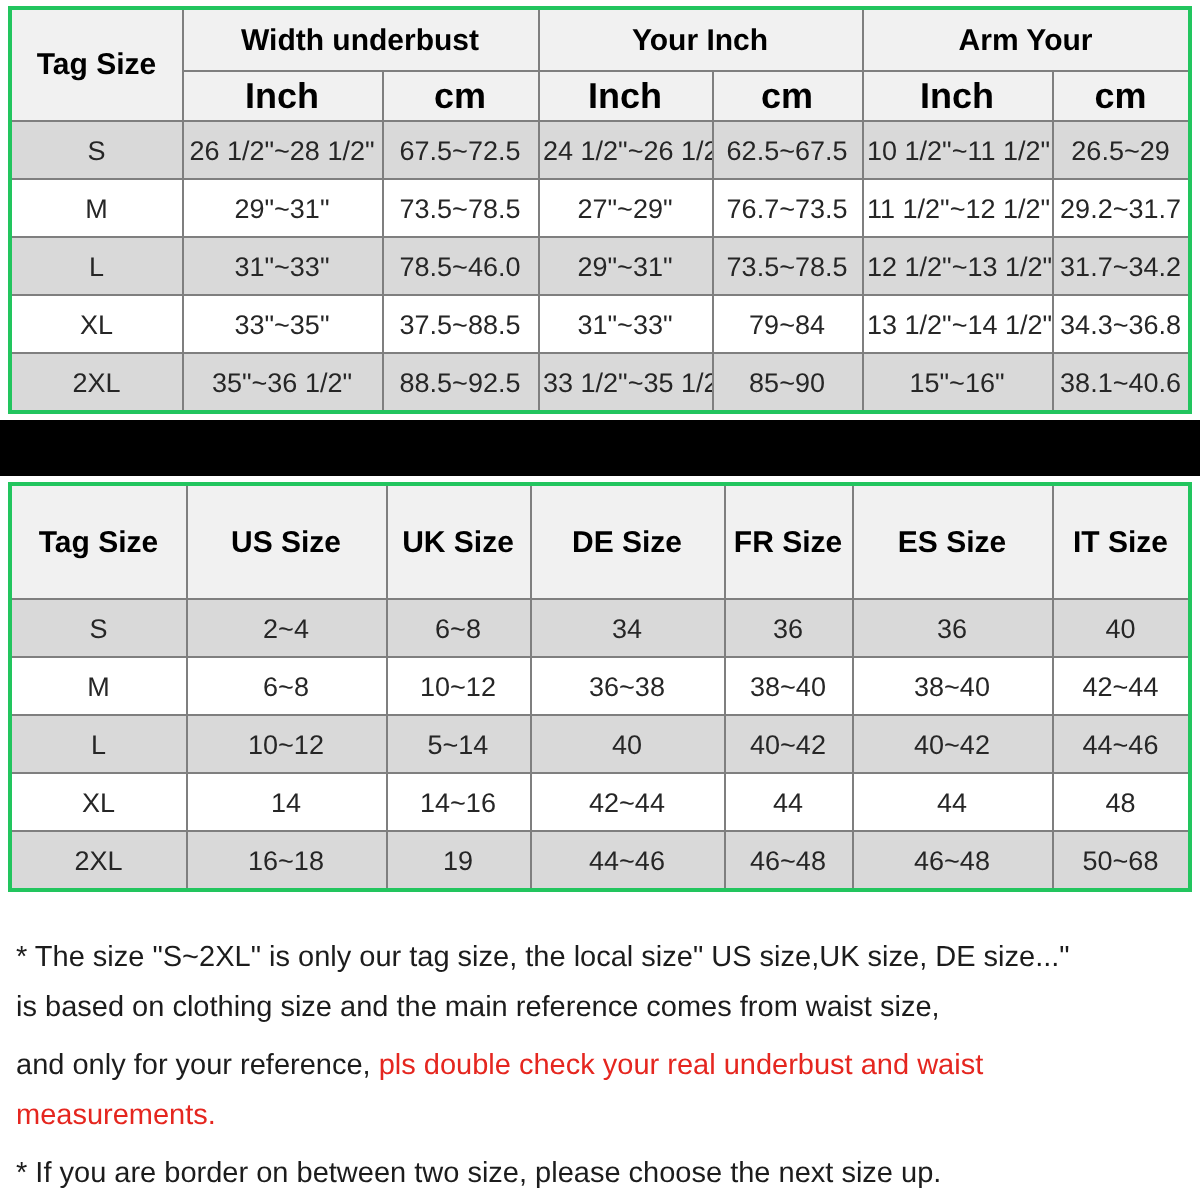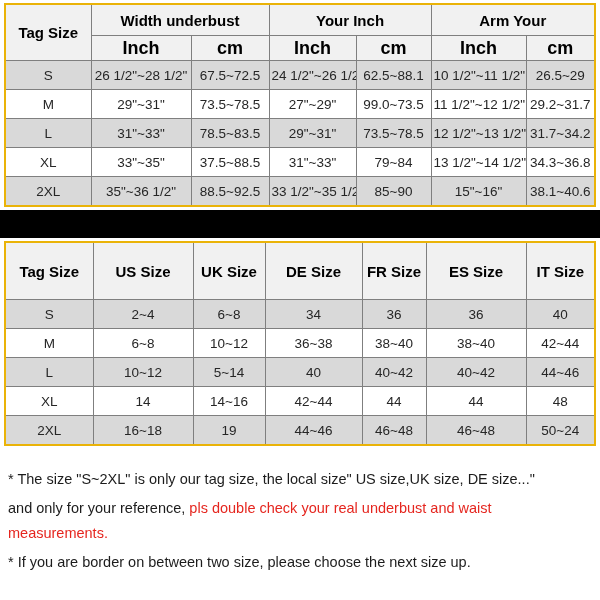--- a/index.html
+++ b/index.html
@@ -13,21 +13,21 @@
     width: 600px;
     height: 600px;
     background: #ffffff;
     overflow: hidden;
   }
   table.size-table {
     border-collapse: collapse;
     table-layout: fixed;
     width: 590px;
     margin-left: 4px;
-    border: 2px solid #eab308;
+    border: 2px solid #22c55e;
     padding-left: 16px;
   }
   table.size-table th,
   table.size-table td {
     border: 1px solid #7f7f7f;
     text-align: center;
     vertical-align: middle;
     padding: 0 2px;
     overflow: hidden;
     white-space: nowrap;
@@ -96,37 +96,37 @@
       <th>Inch</th>
       <th>cm</th>
       <th>Inch</th>
       <th>cm</th>
     </tr>
     <tr class="shaded">
       <td>S</td>
       <td>26 1/2"~28 1/2"</td>
       <td>67.5~72.5</td>
       <td>24 1/2"~26 1/2"</td>
-      <td>62.5~88.1</td>
+      <td>62.5~67.5</td>
       <td>10 1/2"~11 1/2"</td>
       <td>26.5~29</td>
     </tr>
     <tr>
       <td>M</td>
       <td>29"~31"</td>
       <td>73.5~78.5</td>
       <td>27"~29"</td>
-      <td>99.0~73.5</td>
+      <td>76.7~73.5</td>
       <td>11 1/2"~12 1/2"</td>
       <td>29.2~31.7</td>
     </tr>
     <tr class="shaded">
       <td>L</td>
       <td>31"~33"</td>
-      <td>78.5~83.5</td>
+      <td>78.5~46.0</td>
       <td>29"~31"</td>
       <td>73.5~78.5</td>
       <td>12 1/2"~13 1/2"</td>
       <td>31.7~34.2</td>
     </tr>
     <tr>
       <td>XL</td>
       <td>33"~35"</td>
       <td>37.5~88.5</td>
       <td>31"~33"</td>
@@ -204,25 +204,25 @@
       <td>44</td>
       <td>48</td>
     </tr>
     <tr class="shaded">
       <td>2XL</td>
       <td>16~18</td>
       <td>19</td>
       <td>44~46</td>
       <td>46~48</td>
       <td>46~48</td>
-      <td>50~24</td>
+      <td>50~68</td>
     </tr>
   </tbody>
     </table>
 
   <div class="notes">
     <p class="para1"><span>* The size "S~2XL" is only our tag size, the local size" US size,UK size, DE size..."</span><br>
-    </p>
+    <span>is based on clothing size and the main reference comes from waist size,</span></p>
     <div class="line3"><span>and only for your reference, </span><span class="red-text">pls double check your real underbust and waist measurements.</span></div>
     <div class="line4">* If you are border on between two size, please choose the next size up.</div>
   </div>
 
 </div>
 
 </body></html>

